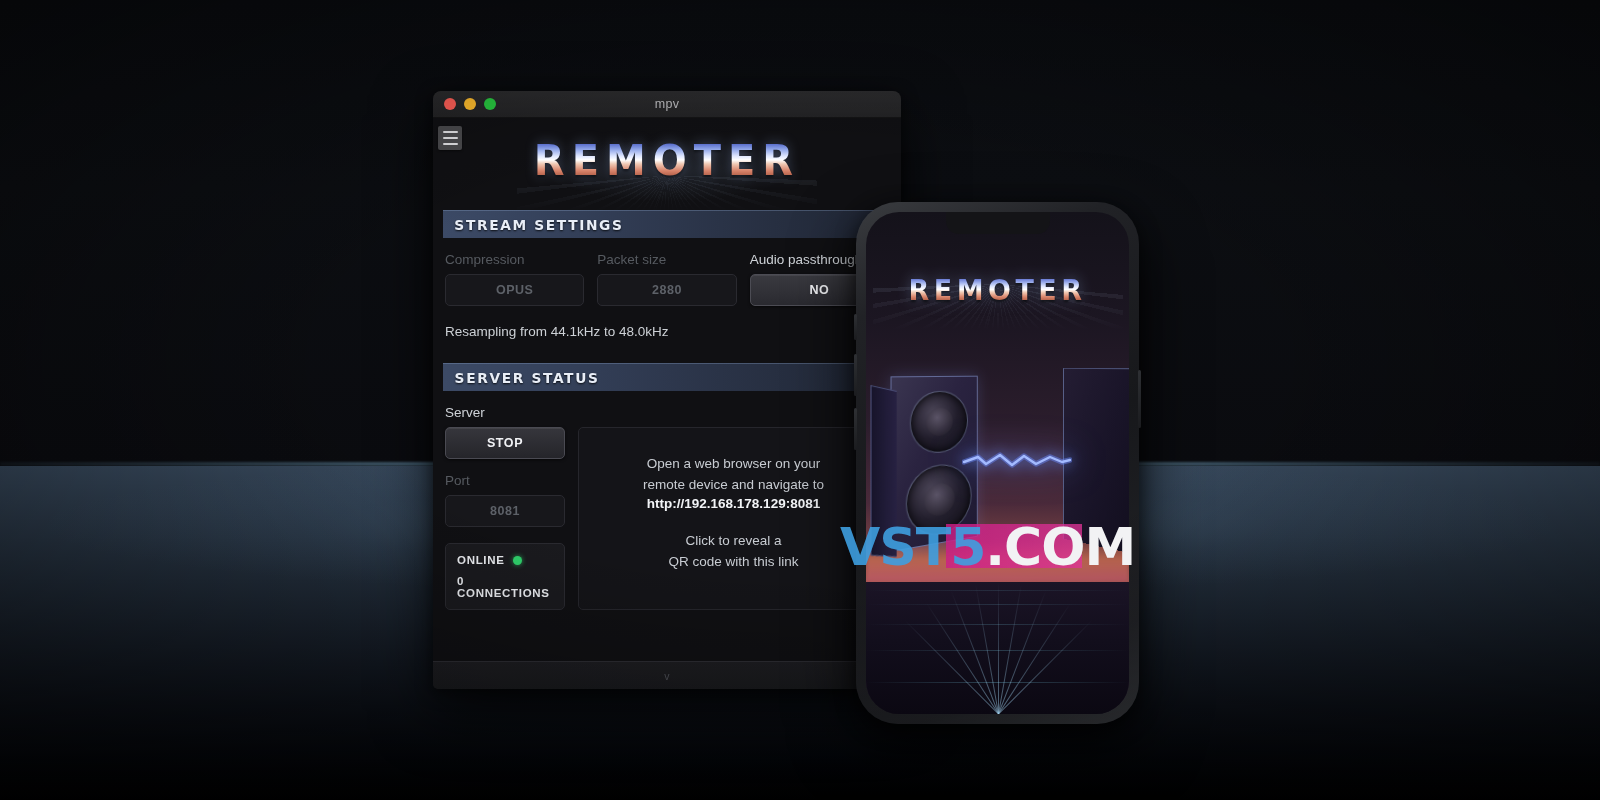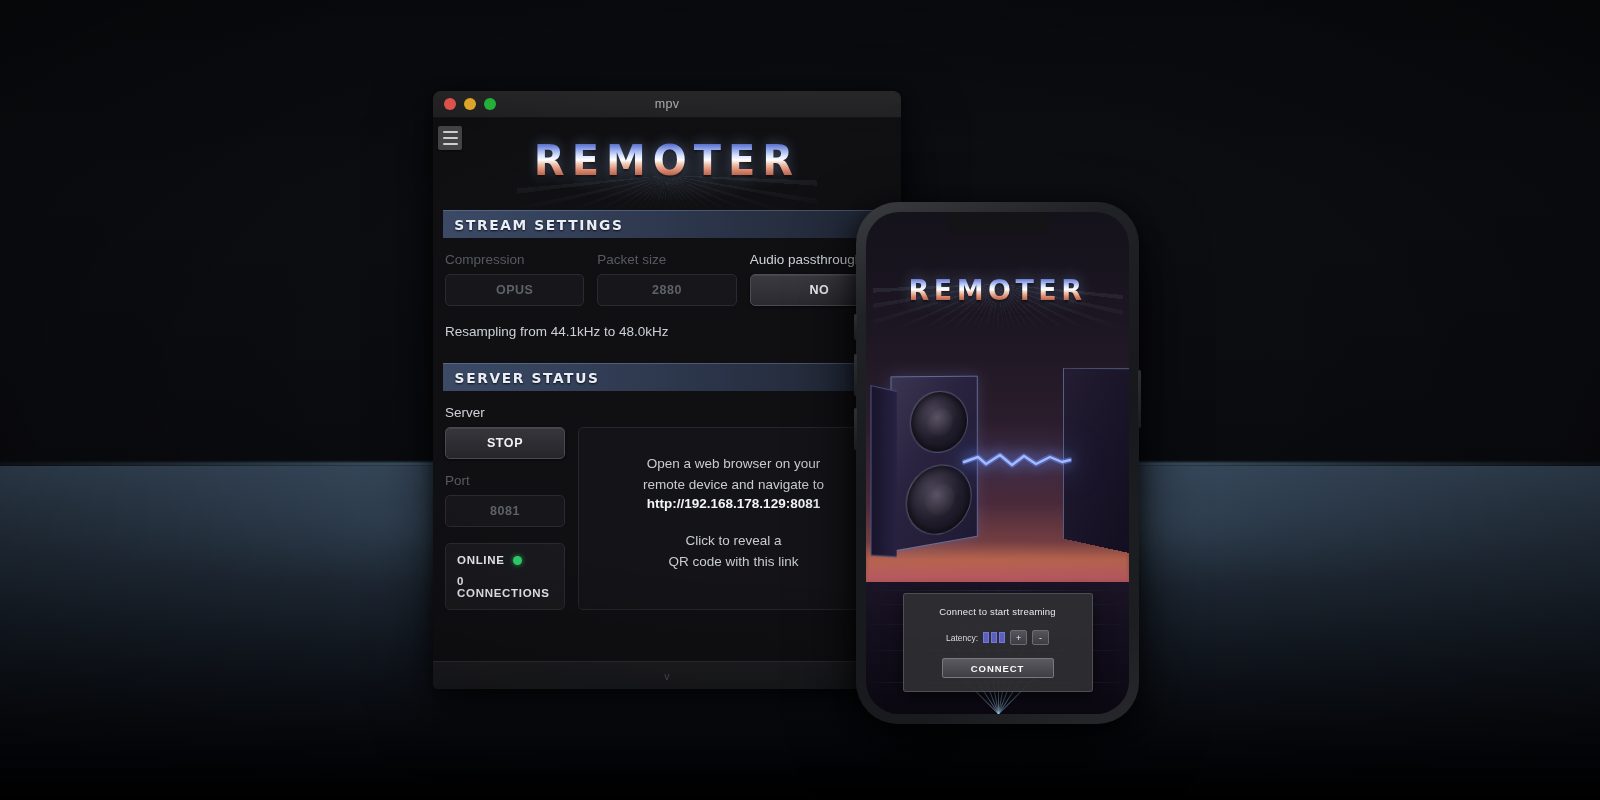--- a/index.html
+++ b/index.html
@@ -482,33 +482,25 @@
           <div class="cone top"></div>
           <div class="cone bot"></div>
         </div>
         <div class="spk-r"></div>
         <svg class="bolt" viewBox="0 0 110 26">
           <polyline points="2,14 16,9 24,16 38,7 50,17 62,8 74,16 88,9 100,14 108,12" fill="none" stroke="#cfe0ff" stroke-width="2.4" stroke-linecap="round" stroke-linejoin="round"></polyline>
           <polyline points="2,14 16,9 24,16 38,7 50,17 62,8 74,16 88,9 100,14 108,12" fill="none" stroke="#6d8cff" stroke-width="5.5" opacity=".45" stroke-linecap="round" stroke-linejoin="round"></polyline>
         </svg>
       </div>
 
-      <div class="dialog">
-        <div class="dlg-title">Connect to start streaming</div>
-        <div class="dlg-lat-row">
-          <div class="dlg-lat-label">Latency:</div>
-          <div class="lat-bars">
-            <div class="lat-bar"></div>
-            <div class="lat-bar"></div>
-            <div class="lat-bar"></div>
-          </div>
-          <div class="stepper">+</div>
-          <div class="stepper">-</div>
-        </div>
-        <div class="btn-connect">CONNECT</div>
-      </div>
 
     </div>
   </div>
 
+  <div class="watermark" style="left:840px;top:518px">
+    <div class="wm-band"></div>
+    <div class="wm-text">
+      <span class="wm-vst">VST5</span><span class="wm-com">.COM</span>
+    </div>
+  </div>
 
   <div class="bg-vignette"></div>
 </div>
 
 </body></html>

